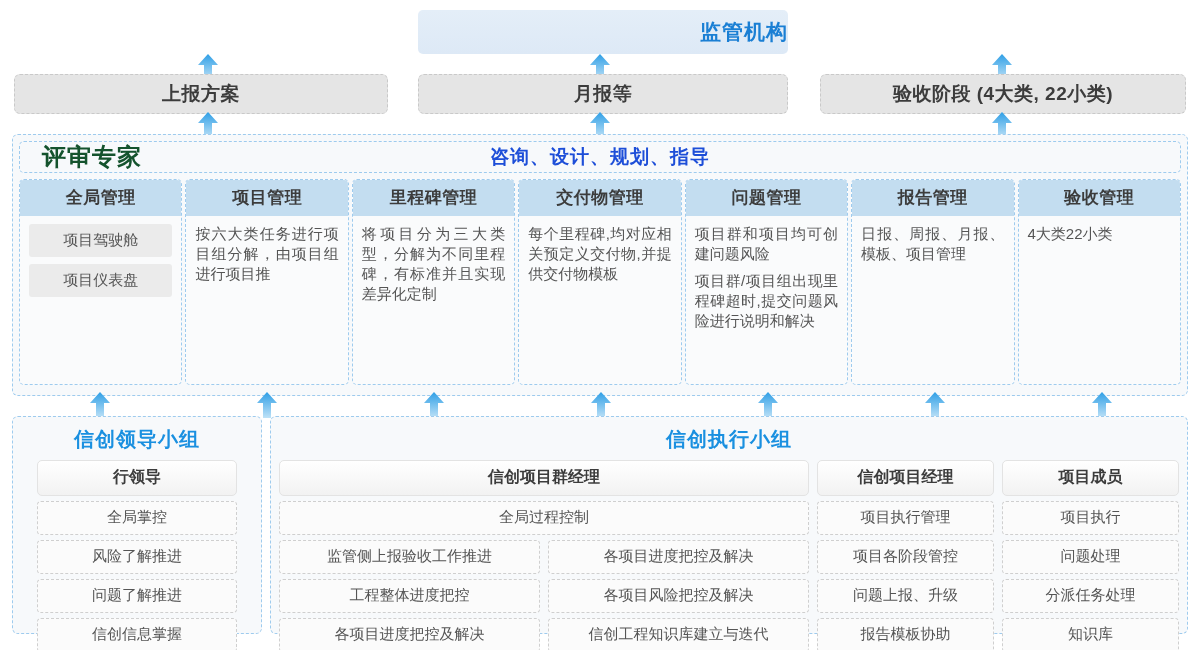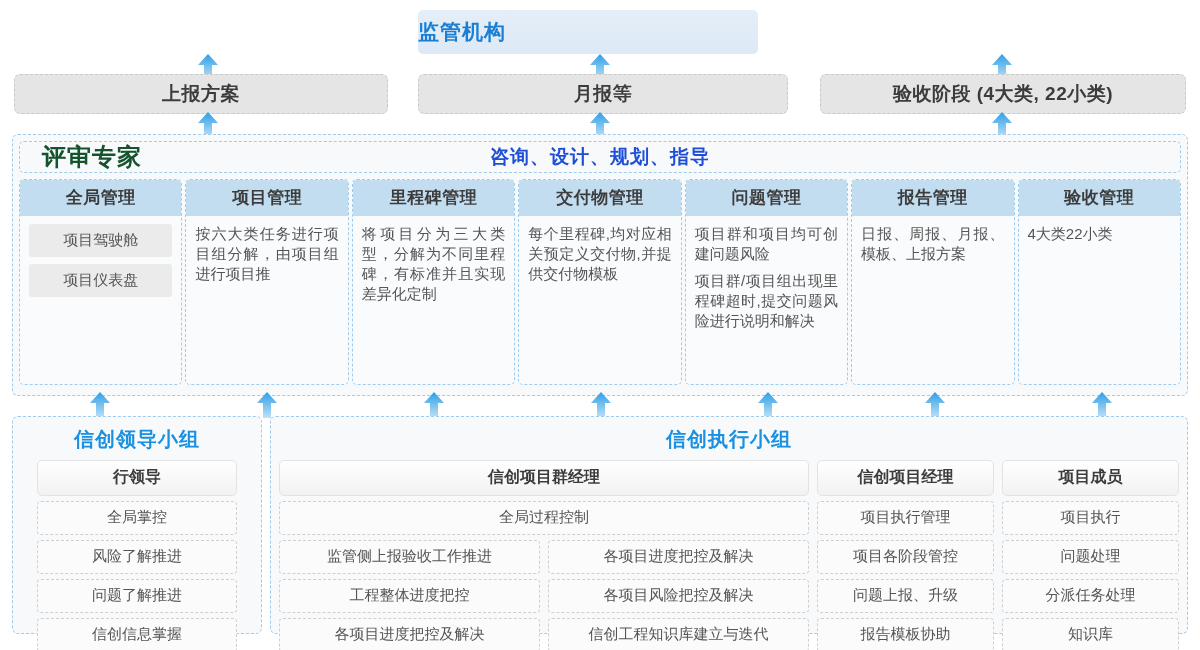--- a/index.html
+++ b/index.html
@@ -18,24 +18,24 @@
     border-radius:6px;
     background:#e5e5e5;
     display:flex;align-items:center;justify-content:center;
     box-sizing:border-box;
     font-size:19px;font-weight:bold;color:#3c3c3c;
     letter-spacing:0.5px;
   }
 
   
   .authority{
-    position:absolute;left:418px;top:10px;width:340px;height:44px;
+    position:absolute;left:418px;top:10px;width:370px;height:44px;
     background:linear-gradient(180deg,#e4eef8 0%,#dde9f6 100%);
     border-radius:5px;
-    display:flex;align-items:center;justify-content:flex-start;
+    display:flex;align-items:center;justify-content:flex-end;
     font-size:21px;font-weight:bold;color:#1a7fd4;
     letter-spacing:1px;
   }
 
   
   .deliv-row{position:absolute;left:0;top:74px;width:1200px;height:40px;}
   .deliv{position:absolute;top:0;height:40px;}
   .deliv.d0{left:14px;width:374px;}
   .deliv.d1{left:418px;width:370px;align-items:center;}
   .deliv.d2{left:820px;width:366px;}
@@ -279,21 +279,21 @@
         <div class="col-head">问题管理</div>
         <div class="col-body">
           <p class="col-para">项目群和项目均可创建问题风险</p>
           <p class="col-para">项目群/项目组出现里程碑超时,提交问题风险进行说明和解决</p>
         </div>
       </div>
 
       <div class="col">
         <div class="col-head">报告管理</div>
         <div class="col-body">
-          <p class="col-para">日报、周报、月报、模板、上报方案</p>
+          <p class="col-para">日报、周报、月报、模板、项目管理</p>
         </div>
       </div>
 
       <div class="col">
         <div class="col-head">验收管理</div>
         <div class="col-body">
           <p class="col-para">4大类22小类</p>
         </div>
       </div>
 

